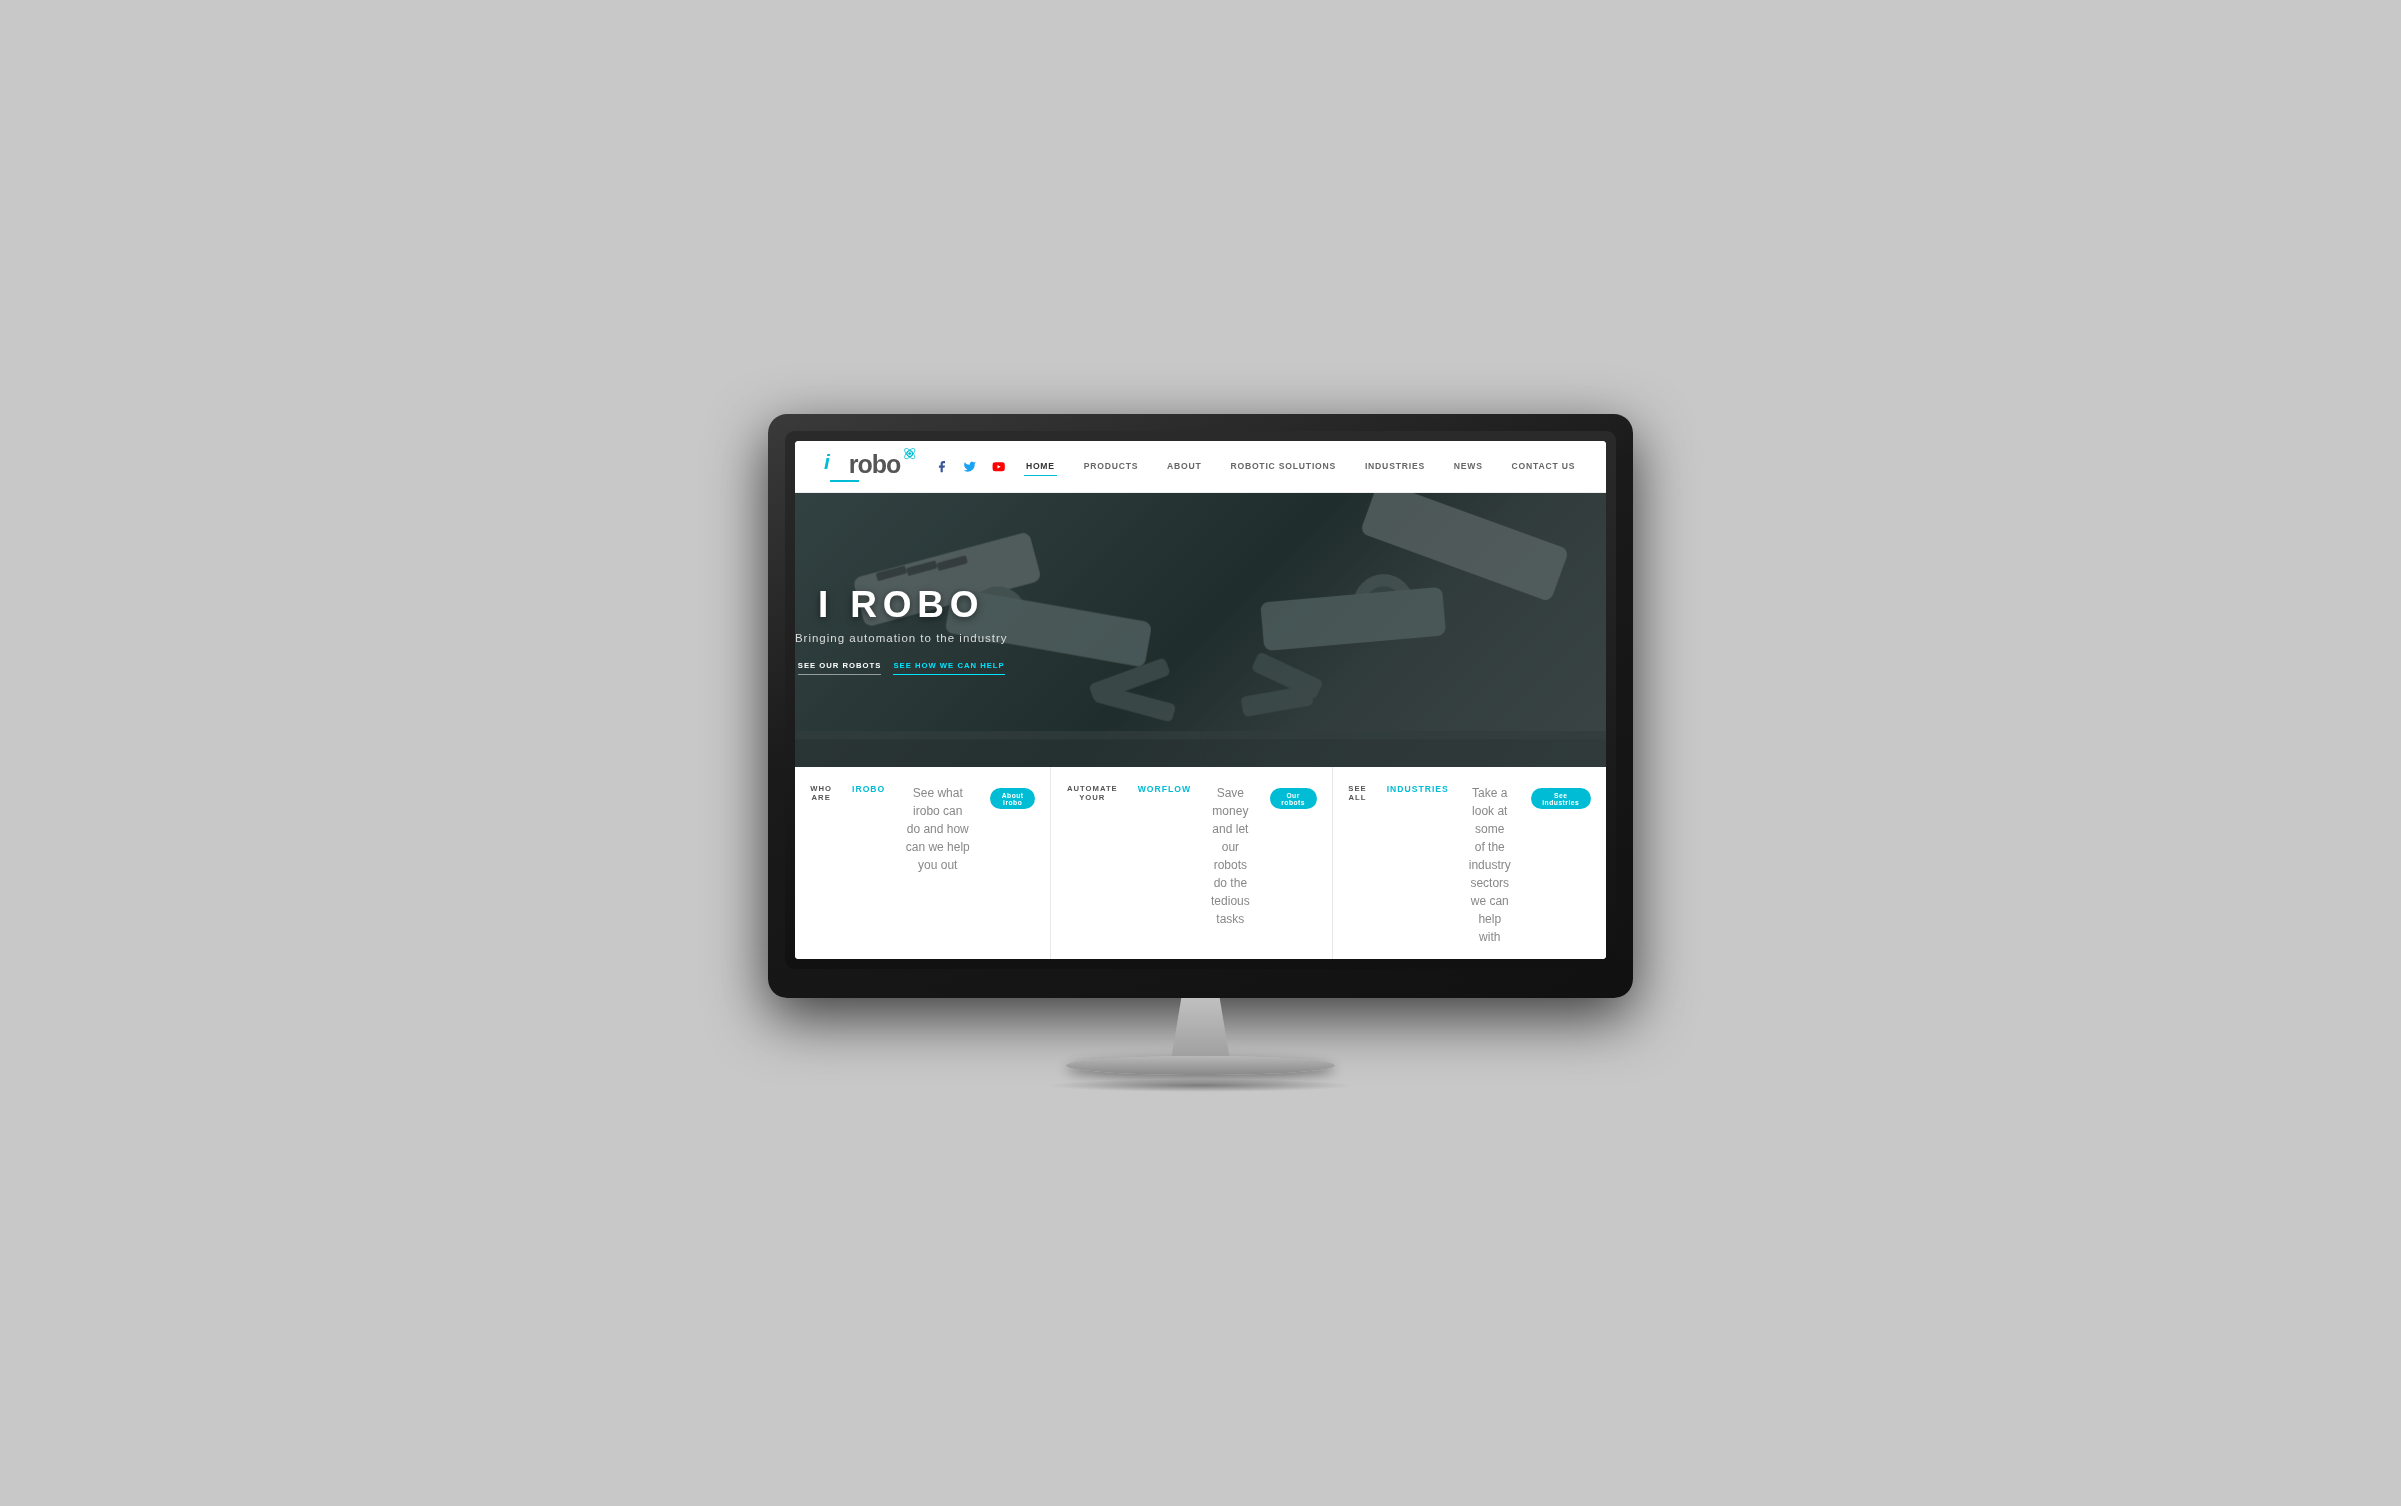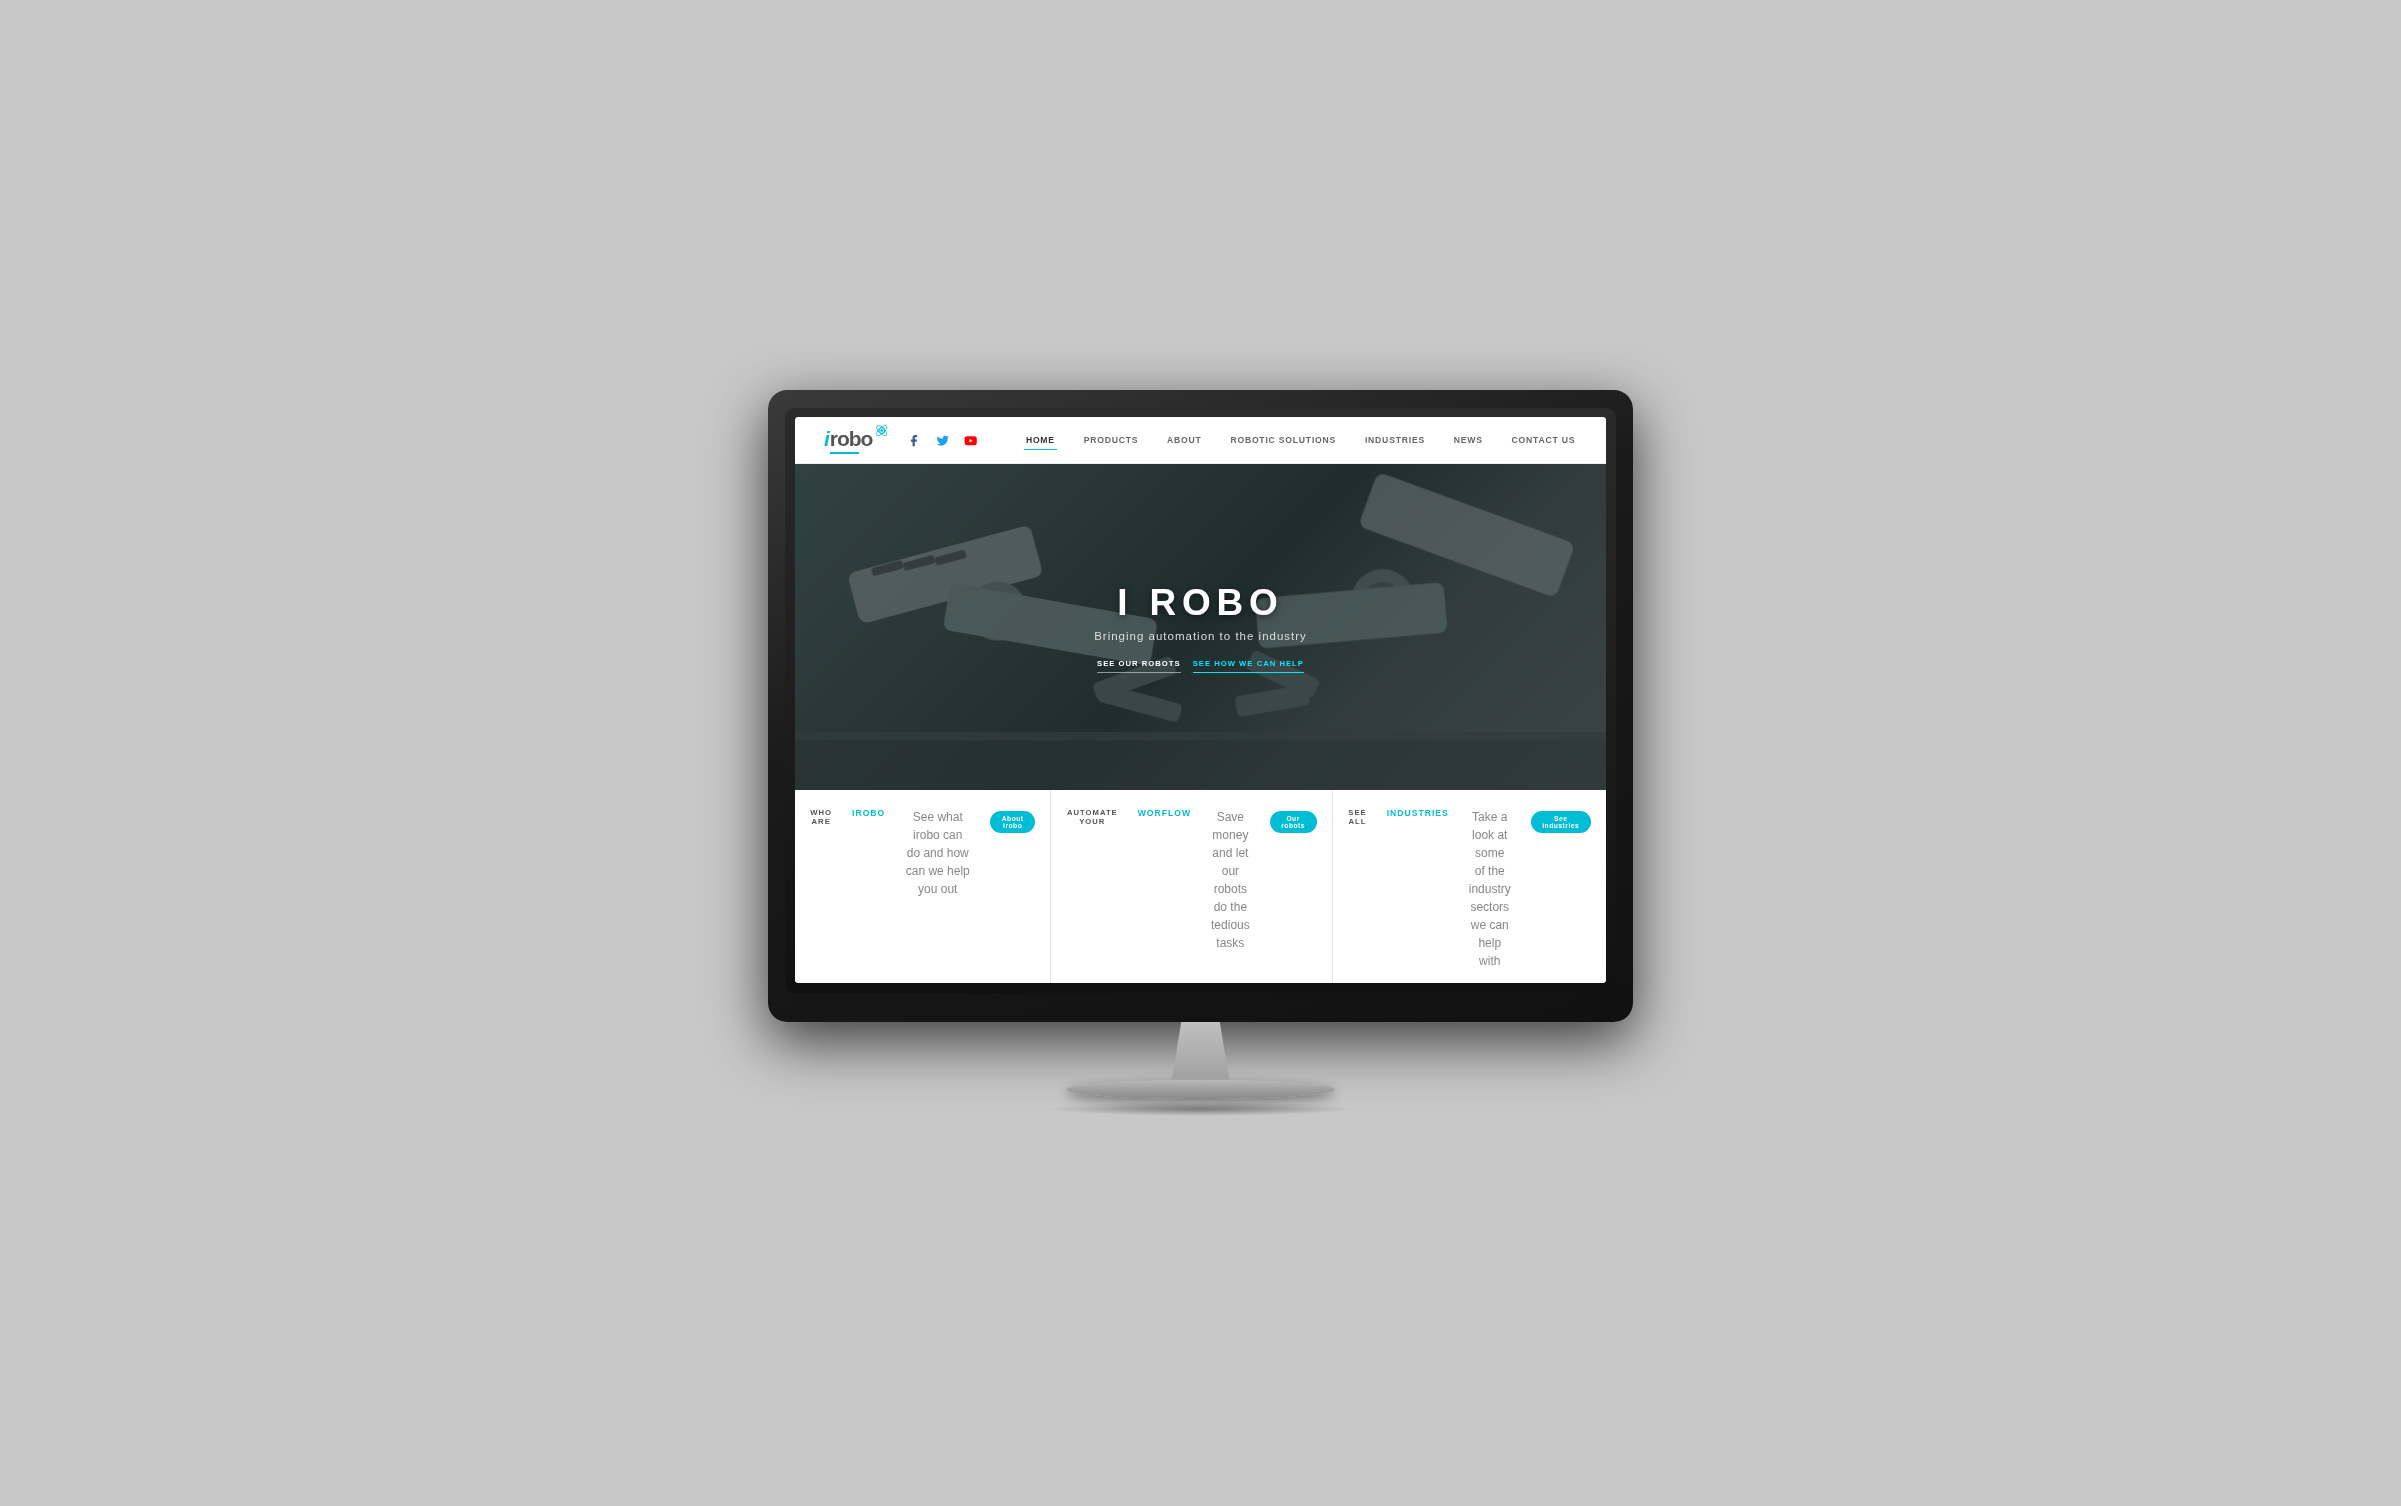--- a/index.html
+++ b/index.html
@@ -94,25 +94,24 @@
     }
 
     .nav-item.active {
       color: #333;
       border-bottom: 1.9px solid #00bcd4;
     }
 
     
     .hero-section {
       position: relative;
-      height: 326px;
+      height: 274px;
       overflow: hidden;
       display: flex;
       align-items: center;
-      justify-content: center;
     }
 
     .hero-bg {
       position: absolute;
       inset: 0;
       background: linear-gradient(135deg, #3a4a4a 0%, #2a3535 30%, #1a2525 50%, #3a4040 70%, #4a5050 100%);
     }
 
     
     .robot-svg-left {
@@ -282,21 +281,21 @@
   <div class="monitor-outer">
     <div class="monitor-bezel">
       <div class="monitor-screen">
 
         <div class="website-header">
           <div class="header-left">
 
             <div style="display:flex;align-items:flex-start;gap:0;">
               <span style="font-size:21px;font-style:italic;color:#00bcd4;font-weight:bold;">i</span>
               <div style="display:flex;flex-direction:column;">
-                <span style="font-size:21px;color:#555;font-weight:bold;letter-spacing:-1px;">robo</span>
+                <span style="font-size:25px;color:#555;font-weight:bold;letter-spacing:-1px;margin-left:19px;">robo</span>
                 <div class="logo-underline"></div>
               </div>
 
               <svg width="15.4" height="19" viewBox="0 0 16 20" style="margin-left:1.9px;margin-top:-3.8px;">
                 <circle cx="8" cy="8" r="3" fill="none" stroke="#00bcd4" stroke-width="1.2"></circle>
                 <ellipse cx="8" cy="8" rx="7" ry="3" fill="none" stroke="#00bcd4" stroke-width="0.8" transform="rotate(45 8 8)"></ellipse>
                 <ellipse cx="8" cy="8" rx="7" ry="3" fill="none" stroke="#00bcd4" stroke-width="0.8" transform="rotate(-45 8 8)"></ellipse>
                 <circle cx="8" cy="8" r="1.5" fill="#00bcd4"></circle>
               </svg>
             </div>

